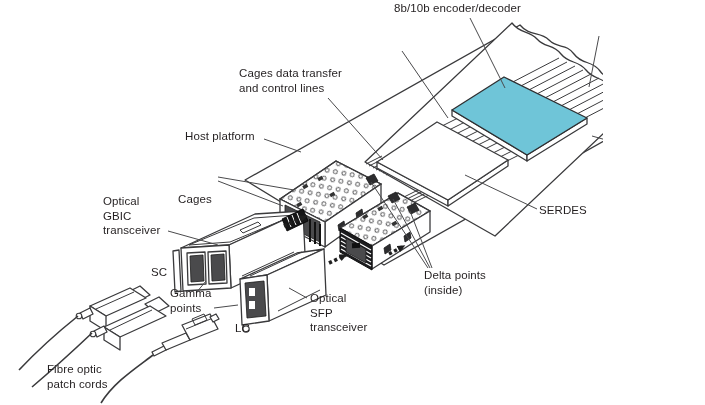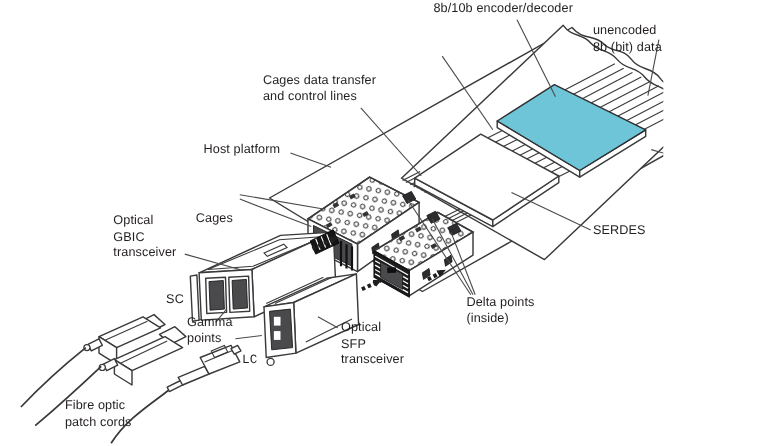--- a/index.html
+++ b/index.html
@@ -221,35 +221,34 @@
     <line class="leader" x1="307" y1="298" x2="289" y2="288"></line>
     <line class="leader" x1="537" y1="209" x2="465" y2="175"></line>
     <line class="leader" x1="631" y1="147" x2="592" y2="136"></line>
     <line class="leader" x1="428" y1="268" x2="371" y2="182"></line>
     <line class="leader" x1="430" y1="268" x2="393" y2="199"></line>
     <line class="leader" x1="432" y1="268" x2="410" y2="211"></line>
   </g>
 </svg>
 
 <div class="lbl" style="left:394px;top:1px;">8b/10b encoder/decoder</div>
-<div class="lbl" style="left:539px;top:21px;">unencoded 8b (bit) data</div>
 <div class="lbl" style="left:239px;top:66px;">Cages data transfer
 and control lines</div>
 <div class="lbl" style="left:185px;top:129px;">Host platform</div>
 <div class="lbl" style="left:178px;top:168px;margin-top:24px;">Cages</div>
 <div class="lbl" style="left:103px;top:194px;">Optical
 GBIC
 transceiver</div>
 <div class="lbl" style="left:151px;top:265px;text-align:center;">SC</div>
 <div class="lbl" style="left:170px;top:286px;">Gamma
 points</div>
-<div class="lbl" style="left:220px;top:321px;font-family:Liberation Mono, monospace;">LC</div>
+<div class="lbl" style="left:235px;top:321px;">LC</div>
 <div class="lbl" style="left:310px;top:291px;">Optical
 SFP
 transceiver</div>
-<div class="lbl" style="left:47px;top:362px;margin-left:12px;">Fibre optic
+<div class="lbl" style="left:47px;top:362px;">Fibre optic
 patch cords</div>
 <div class="lbl" style="left:539px;top:203px;">SERDES</div>
 <div class="lbl" style="left:633px;top:140px;text-align:center;">ASIC</div>
 <div class="lbl" style="left:424px;top:268px;">Delta points
 (inside)</div>
 
 </div>
 
 </body></html>

